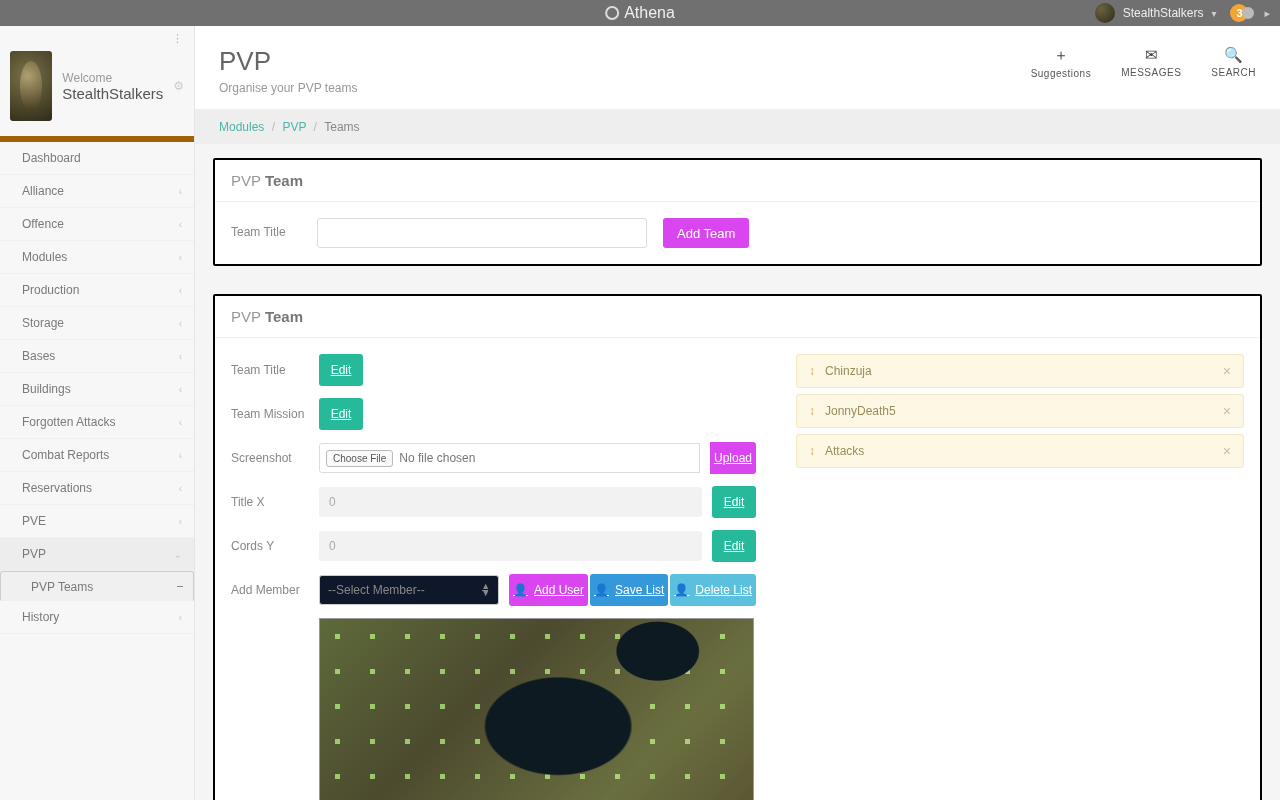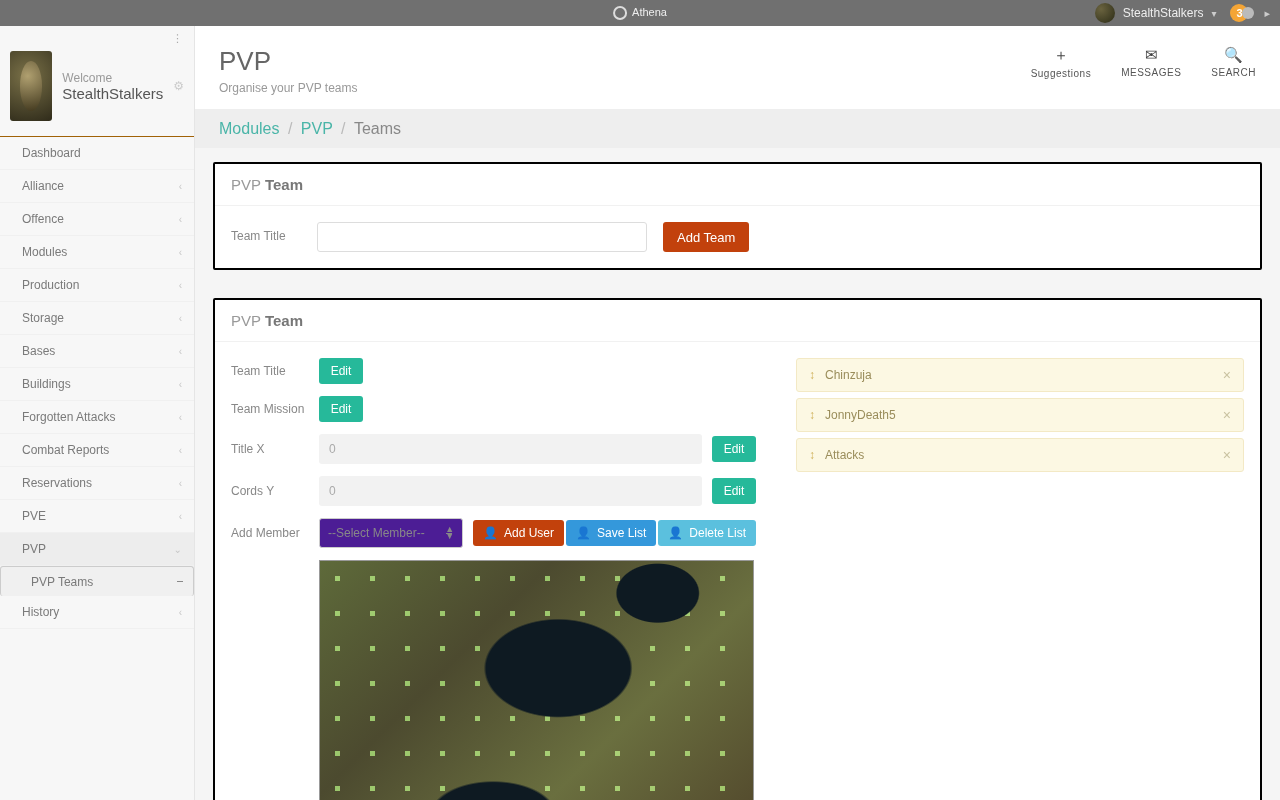--- a/index.html
+++ b/index.html
@@ -1,91 +1,91 @@
 <!DOCTYPE html>
 <html><head>
 <meta charset="utf-8">
 <style>
 * { margin: 0; padding: 0; box-sizing: border-box; font-family: -apple-system, "Helvetica Neue", Arial, sans-serif; }
 body { background: #f5f5f5; font-size: 13px; color: #666; }
 
 
 .topbar { height: 26px; background: #707070; display: flex; align-items: center; position: relative; }
-.topbar-title { position: absolute; left: 50%; transform: translateX(-50%); color: #eee; font-size: 11px; display: flex; align-items: flex-start; gap: 5px; }
+.topbar-title { position: absolute; left: 50%; transform: translateX(-50%); color: #eee; font-size: 16px; display: flex; align-items: center; gap: 5px; }
 .topbar-title .logo-icon { width: 14px; height: 14px; border-radius: 50%; border: 2px solid #ddd; }
 .topbar-right { margin-left: auto; display: flex; align-items: center; gap: 8px; padding-right: 10px; }
 .avatar-tiny { width: 20px; height: 20px; border-radius: 50%; background: radial-gradient(circle at 30% 30%, #6a633f, #2b2b16); }
 .topbar-user { color: #eee; font-size: 12px; }
 .chev-down { color: #ccc; font-size: 10px; }
 .badge-orange { background:#f4a536; color:#fff; border-radius:50%; width:18px; height:18px; display:inline-flex; align-items:center; justify-content:center; font-size:11px; font-weight:bold; margin-left:6px; position:relative; }
 .badge-orange:after { content:""; position:absolute; right:-6px; top:3px; width:12px; height:12px; border-radius:50%; background:#bbb; }
 .chev-right { color:#ccc; font-size:11px; margin-left:8px; }
 
 
 .shell { display:flex; min-height: calc(100vh - 26px); }
 .sidebar { width: 195px; background:#f7f7f7; border-right:1px solid #e5e5e5; display:flex; flex-direction:column; position:relative; }
 .sidebar .dots { text-align:right; padding:6px 10px; color:#aaa; letter-spacing:1px; font-size:11px;}
 .sidecard { display:flex; align-items:center; gap:10px; padding: 0 10px 15px 10px; }
 .sidecard .avatar { width:70px; height:70px; background: radial-gradient(circle at 40% 35%, #7a7148, #2f2b1a); border-radius:3px; position:relative; }
 .sidecard .avatar:after { content:""; position:absolute; inset:10px; border-radius:50%; background: radial-gradient(circle at 35% 30%, #b0a070, #3f361c); }
 .gear-sm { color:#ccc; font-size:12px; margin-left:auto; }
 .welcome { color:#9a9a9a; font-size:12px; }
 .uname { color:#555; font-size:15px; }
 
-.navlist { list-style:none; border-top:1px solid #a16207; }
+.navlist { list-style:none; border-top:6px solid #a16207; }
 .navlist li { padding: 9px 14px 9px 22px; border-bottom:1px solid #f0f0f0; color:#7a7a7a; font-size:12px; position:relative; cursor:pointer; }
 .navlist li .caret { position:absolute; right:12px; top:50%; transform:translateY(-50%); color:#c8c8c8; font-size:10px; }
 .navlist li.active { background:#ededed; }
 .navlist li.sub { padding-left:30px; background:#fafafa; border-bottom:none; }
 .navlist li.sub.sel { background:#f0f0f0; }
 
 
 .main { flex:1; display:flex; flex-direction:column; overflow:hidden; }
 .header { background:#fff; padding: 20px 24px 14px 24px; display:flex; align-items:flex-start; border-bottom:1px solid #eee; }
 .header h1 { font-size:26px; font-weight:300; color:#666; }
 .header .sub { font-size:12px; color:#999; margin-top:4px; }
 .header-actions { margin-left:auto; display:flex; gap:30px; }
 .header-actions .act { text-align:center; color:#555; cursor:pointer; }
 .header-actions .act .ic { font-size:15px; color:#444; }
 .header-actions .act .lbl { font-size:10px; letter-spacing:.5px; margin-top:3px; }
 
-.crumbs { background:#eeeeee; padding:10px 24px; font-size:16px; color:#999; }
+.crumbs { background:#eeeeee; padding:10px 24px; font-size:12px; color:#999; }
 .crumbs a { color:#4ab5a8; text-decoration:none; }
 .crumbs .sep { color:#bbb; margin:0 4px; }
 .crumbs .cur { color:#888; font-weight:500; }
 
 .panel { background:#fff; margin: 14px 18px; border:2px solid #000000; border-radius:2px; }
 .panel-h { padding:12px 16px; font-size:15px; color:#999; border-bottom:1px solid #f1f1f1; }
 .panel-h b { color:#777; font-weight:600; }
 .panel-b { padding: 16px; }
 
 .formrow { display:flex; align-items:center; gap:16px; }
 .formrow label { width: 70px; font-size:12px; color:#888; line-height:1.3; }
 .formrow input[type=text] { flex:0 0 330px; height:30px; border:1px solid #ddd; border-radius:3px; padding:0 8px; background:#fff; }
 
 .btn { display:inline-flex; align-items:center; justify-content:center; border:none; border-radius:3px; padding: 0 14px; height:30px; font-size:13px; color:#fff; cursor:pointer; gap:6px; }
-.btn-red { background:#c2410c; }
+.btn-red { background:#d946ef; }
 .btn-teal { background:#26b99a; }
 .btn-blue { background:#3498db; }
 .btn-cyan { background:#5bc0de; }
-.btn-sm { height:26px; font-size:12px; padding:0 10px; }
+.btn-sm { height:32px; font-size:12px; padding:0 4px;text-decoration:underline; }
 
 
 .grid2 { display:flex; gap:40px; }
 .col-left { flex: 0 0 525px; }
 .col-right { flex:1; }
 .frow { display:flex; align-items:center; margin-bottom:12px; gap:10px; }
 .frow .lab { width:78px; font-size:12px; color:#888; }
 .frow .val { flex:1; background:#f2f2f2; height:30px; border-radius:3px; padding:0 10px; color:#999; font-size:12px; display:flex; align-items:center; }
 .frow .ebtn { width:44px; }
 .frow .val.zero { color:#aaa; }
 .fileinp { display:flex; align-items:center; flex:1; border:1px solid #ddd; border-radius:3px 0 0 3px; height:30px; padding:0 6px; font-size:12px; color:#777; gap:6px; }
 .fileinp .cf { font-size:10px; border:1px solid #bbb; border-radius:3px; padding:2px 6px; background:#fafafa; color:#555;}
 .upload { border-radius:0 3px 3px 0; }
-.sel { flex:1; height:30px; border:1px solid #ccc; border-radius:3px; background:#4c1d95; color:#888; font-size:12px; padding:0 8px; position:relative; display:flex; align-items:center; }
+.sel { flex:1; height:30px; border:1px solid #ccc; border-radius:3px; background:#0f172a; color:#888; font-size:12px; padding:0 8px; position:relative; display:flex; align-items:center; }
 .sel:after { content:""; position:absolute; right:8px; top:7px; width:10px; height:14px; background: linear-gradient(#888,#888) center/6px 1px no-repeat; }
 .sel .ud { position:absolute; right:8px; font-size:9px; color:#888; line-height:7px; }
 .btnrow { display:flex; gap:2px; }
 
 .mapimg { width:435px; height:270px; margin-left:88px; margin-top:6px;
   background:
     radial-gradient(ellipse 120px 80px at 55% 40%, #0e1a22 0%, #0e1a22 60%, transparent 62%),
     radial-gradient(ellipse 70px 50px at 78% 12%, #0e1a22 0%, #0e1a22 58%, transparent 60%),
     radial-gradient(ellipse 110px 60px at 40% 95%, #0e1a22 0%, #0e1a22 55%, transparent 58%),
     radial-gradient(circle 3px, #6fae4a 99%, transparent) 0 0/35px 35px,
@@ -196,20 +196,28 @@
         <div class="col-left">
           <div class="frow">
             <div class="lab">Team Title</div>
             <button class="btn btn-teal btn-sm ebtn">Edit</button>
           </div>
           <div class="frow">
             <div class="lab">Team Mission</div>
             <button class="btn btn-teal btn-sm ebtn">Edit</button>
           </div>
           <div class="frow">
+            <div class="lab">Screenshot</div>
+            <div class="fileinp">
+              <span class="cf">Choose File</span>
+              <span>No file chosen</span>
+            </div>
+            <button class="btn btn-red btn-sm upload">Upload</button>
+          </div>
+          <div class="frow">
             <div class="lab">Title X</div>
             <div class="val zero">0</div>
             <button class="btn btn-teal btn-sm ebtn">Edit</button>
           </div>
           <div class="frow">
             <div class="lab">Cords Y</div>
             <div class="val zero">0</div>
             <button class="btn btn-teal btn-sm ebtn">Edit</button>
           </div>
           <div class="frow">

